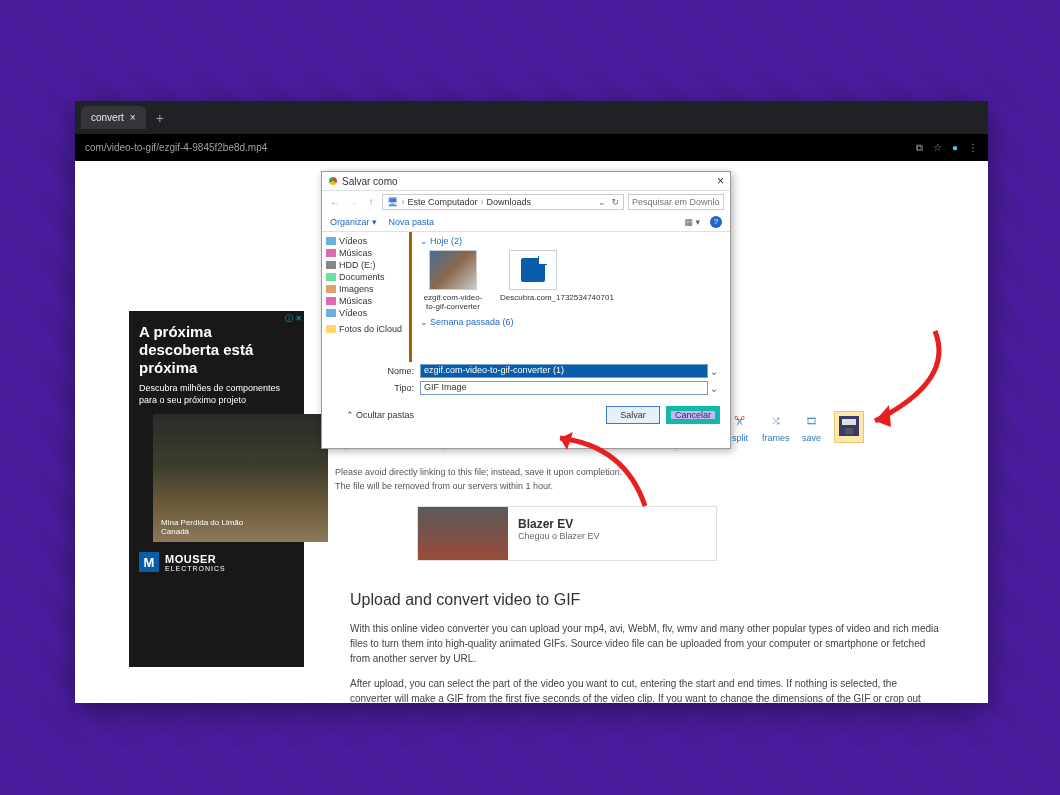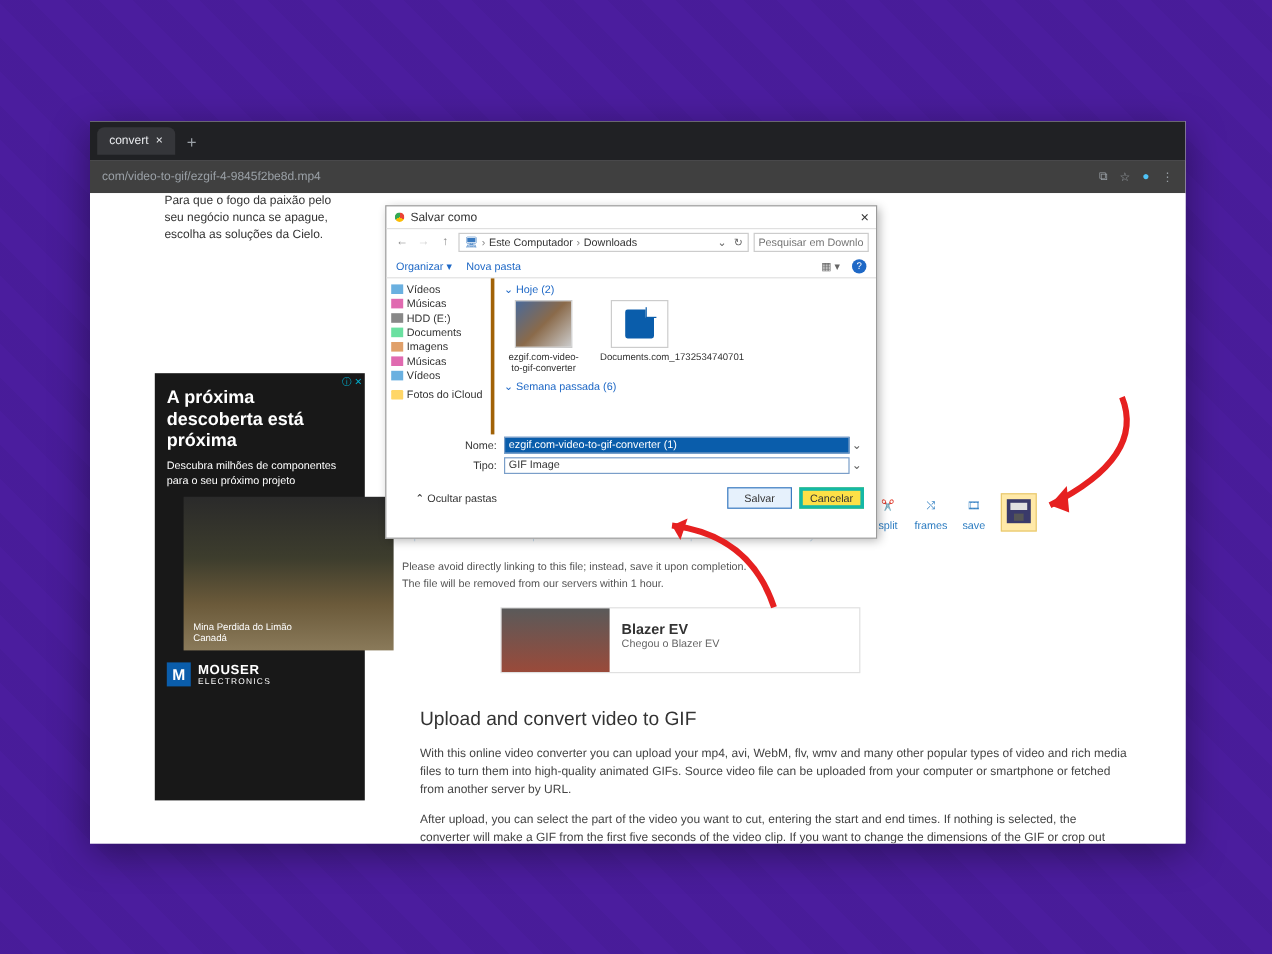--- a/index.html
+++ b/index.html
@@ -3,21 +3,21 @@
 <meta charset="utf-8">
 <style>
 * { margin: 0; padding: 0; box-sizing: border-box; font-family: 'Segoe UI', Tahoma, sans-serif; }
 body { width: 1060px; height: 795px; background: #4b1d9e; overflow: hidden; position: relative; }
 .bg-pattern { position: absolute; inset: 0; opacity: 0.15; background-image: repeating-linear-gradient(45deg, #3a1780 0 20px, transparent 20px 40px); }
 .browser-window { position: absolute; left: 75px; top: 101px; width: 913px; height: 602px; background: #fff; box-shadow: 0 8px 30px rgba(0,0,0,0.4); overflow: hidden; }
 .tab-bar { height: 33px; background: #202124; display: flex; align-items: center; padding: 0 6px; }
 .tab { background: #35363a; color: #e8eaed; font-size: 10px; padding: 6px 10px; border-radius: 6px 6px 0 0; display: flex; align-items: center; gap: 6px; }
 .tab-close { font-size: 10px; cursor: pointer; }
 .new-tab { color: #9aa0a6; margin-left: 10px; font-size: 14px; cursor: pointer; }
-.url-bar { height: 27px; background: #404040; display: flex; align-items: center; padding: 0 10px; color: #9aa0a6; font-size: 10px; justify-content: space-between; gap: 36px; }
+.url-bar { height: 27px; background: #000000; display: flex; align-items: center; padding: 0 10px; color: #9aa0a6; font-size: 10px; justify-content: space-between; gap: 36px; }
 .url-actions { display: flex; gap: 10px; align-items: center; }
 .url-actions span { cursor: pointer; }
 .page-area { position: relative; height: calc(100% - 60px); background: #fff; }
 .top-text { position: absolute; left: 62px; top: 0px; color: #333; font-size: 10px; line-height: 1.4; }
 .sidebar-ad { position: absolute; left: 54px; top: 150px; width: 175px; height: 356px; background: #181818; color: #fff; }
 .ad-corner { position: absolute; right: 2px; top: 2px; font-size: 8px; color: #00aecd; }
 .ad-head { padding: 12px 10px 6px 10px; font-size: 15px; font-weight: 600; line-height: 1.2; }
 .ad-sub { padding: 0 10px; font-size: 9px; line-height: 1.3; }
 .ad-img { width: 100%; height: 128px; background: linear-gradient(#2a2a2a, #3d3d2d 40%, #6b5a3a 70%, #8a7a5a); margin-top: 8px; position: relative; margin-left: 24px; }
 .ad-caption { position: absolute; bottom: 6px; left: 8px; font-size: 8px; }
@@ -76,21 +76,21 @@
 .thumb2-inner { width: 24px; height: 24px; background: #0a5dab; border-radius: 2px; position: relative; }
 .thumb2-inner::after { content: ''; position: absolute; right: -2px; top: -2px; width: 8px; height: 8px; background: #fff; border-left: 1px solid #0a5dab; border-bottom: 1px solid #0a5dab; }
 .dlg-fields { padding: 2px 10px 0 50px; }
 .field-row { display: flex; align-items: center; margin-bottom: 3px; }
 .field-label { width: 48px; text-align: right; font-size: 9px; padding-right: 6px; }
 .field-input { flex: 1; border: 1px solid #7a9ec9; height: 14px; font-size: 9px; padding: 0 3px; background: #fff; }
 .field-input.sel { background: #0a5dab; color: #fff; }
 .dlg-footer { display: flex; align-items: center; justify-content: space-between; padding: 8px 10px 6px 24px; }
 .hide-folders { font-size: 9px; color: #333; cursor: pointer; }
 .dlg-buttons { display: flex; gap: 6px; }
-.dlg-btn { width: 54px; height: 18px; font-size: 9px; border: 3px solid #14b8a6; background: #fde047; cursor: pointer; display: flex; align-items: center; justify-content: center; }
+.dlg-btn { width: 54px; height: 18px; font-size: 9px; border: 5px solid #14b8a6; background: #c4b5fd; cursor: pointer; display: flex; align-items: center; justify-content: center; }
 .dlg-btn.primary { border: 1px solid #3a7ac0; background: #e6f1fc; }
 
 .arrow { position: absolute; pointer-events: none; }
 .arrow svg { overflow: visible; }
 .right-tools { position: absolute; left: 655px; top: 250px; display: flex; gap: 12px; font-size: 9px; color: #2c7cc1; }
 </style>
 </head>
 <body>
 <div class="bg-pattern"></div>
 
@@ -106,23 +106,20 @@
     <span>com/video-to-gif/ezgif-4-9845f2be8d.mp4</span>
     <div class="url-actions">
       <span>⧉</span>
       <span>☆</span>
       <span style="color:#4fc3f7">●</span>
       <span>⋮</span>
     </div>
   </div>
 
   <div class="page-area">
-    <div class="top-text" style="white-space:pre-line">Para que o fogo da paixão pelo
-seu negócio nunca se apague,
-escolha as soluções da Cielo.</div>
 
     <div class="sidebar-ad">
       <span class="ad-corner">ⓘ ✕</span>
       <div class="ad-head">A próxima descoberta está próxima</div>
       <div class="ad-sub">Descubra milhões de componentes para o seu próximo projeto</div>
       <div class="ad-img">
         <div class="ad-caption" style="white-space:pre-line">Mina Perdida do Limão
 Canadá</div>
       </div>
       <div class="ad-logo">
@@ -259,21 +256,21 @@
           <div class="group-header">⌄ <span>Hoje (2)</span></div>
           <div class="file-grid">
             <div class="file-item">
               <div class="file-thumb thumb1"></div>
               <div>ezgif.com-video-to-gif-converter</div>
             </div>
             <div class="file-item">
               <div class="file-thumb thumb2">
                   <div class="thumb2-inner"></div>
                 </div>
-              <div>Documents.com_1732534740701</div>
+              <div>Descubra.com_1732534740701</div>
             </div>
           </div>
           <div class="group-header">⌄ <span>Semana passada (6)</span></div>
         </div>
       </div>
       <div class="dlg-fields">
         <div class="field-row">
           <div class="field-label">Nome:</div>
           <div class="field-input sel">ezgif.com-video-to-gif-converter (1)</div>
           <span style="width:12px;text-align:center;color:#666">⌄</span>

